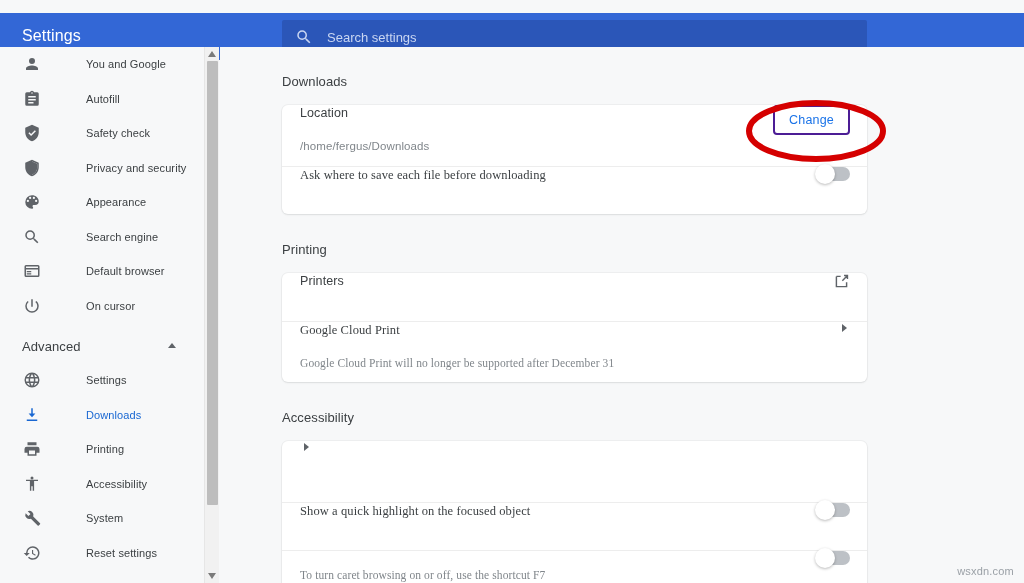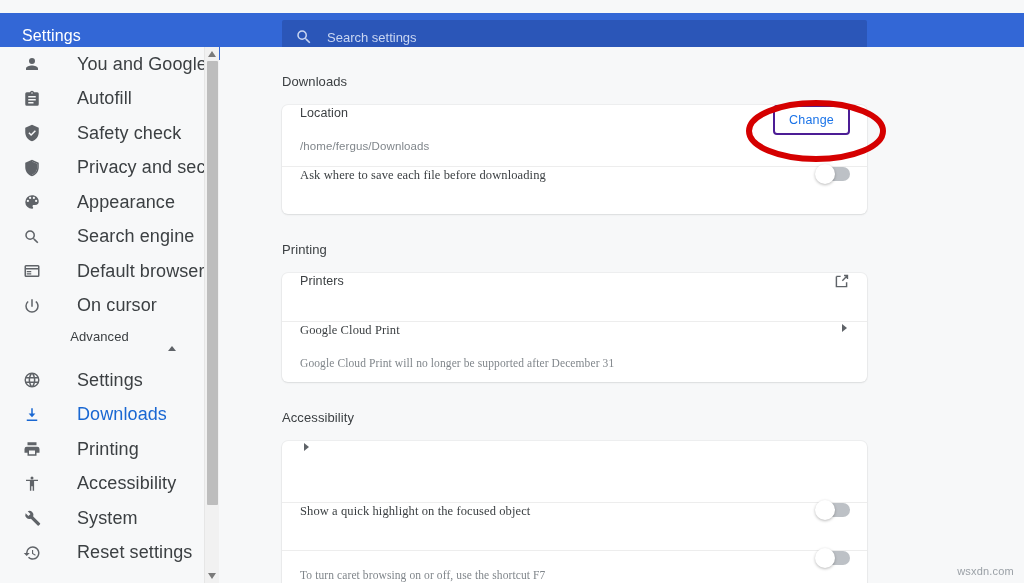--- a/index.html
+++ b/index.html
@@ -47,34 +47,33 @@
     padding-left: 22px;
     cursor: pointer;
   }
   .nav-icon {
     width: 19px; height: 19px;
     display: flex; align-items: center; justify-content: center;
     flex: 0 0 19px;
   }
   .nav-icon svg { width: 18px; height: 18px; fill: #5f6368; display:block; }
   .nav-label {
-    margin-left: 36px;
-    font-size: 18px; color: #3c4043; letter-spacing: .1px;
+    margin-left: 45px;
+    font-size: 11px; color: #3c4043; letter-spacing: .1px;
     white-space: nowrap;
   }
   .nav-item.active .nav-label { color: #1967d2; }
   .nav-item.active .nav-icon svg { fill: #1967d2; }
 
   .adv-header {
     height: 34px;
     display: flex; align-items: center;
     padding-left: 22px; padding-right: 28px;
     margin-top: 6px;
     cursor: pointer;
-    flex-direction: column;
   }
   .adv-label { font-size: 13px; color: #3c4043; letter-spacing: .1px; }
   .adv-arrow { margin-left: auto; width: 10px; height: 10px; display:block; }
   .adv-arrow svg { width: 10px; height: 10px; fill: #5f6368; display:block; }
 
   
   .sb-scroll {
     position: absolute; top: 47px; left: 204px;
     width: 15px; height: 536px;
     background: #f1f1f1;

